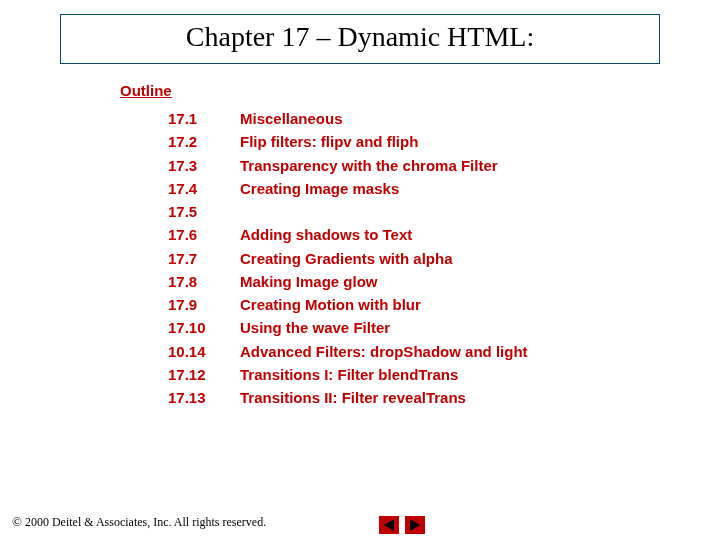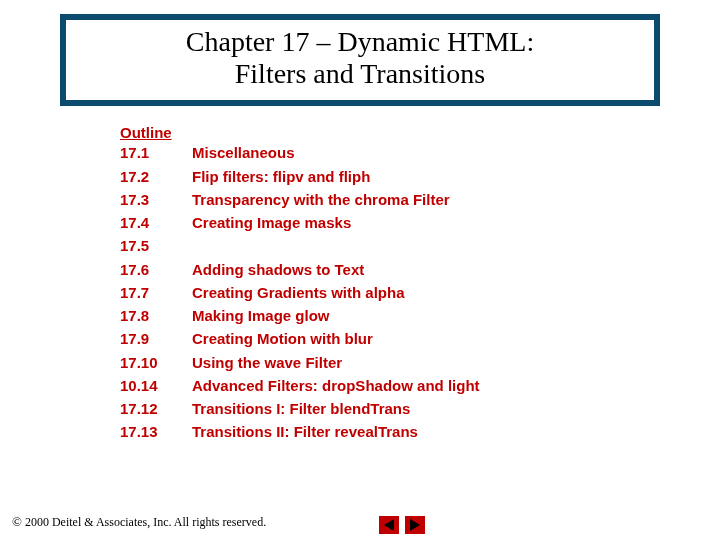--- a/index.html
+++ b/index.html
@@ -7,44 +7,45 @@
     padding: 0;
     width: 720px;
     height: 540px;
     font-family: "Times New Roman", serif;
     background: #fff;
     position: relative;
     overflow: hidden;
   }
   .title-box {
     margin: 14px 60px 18px 60px;
-    border: 6px solid #0c4a6e;
+    border: 1px solid #0c4a6e;
     padding: 6px 10px 10px 10px;
     text-align: center;
   }
   .title-box .line {
     font-size: 28px;
     line-height: 1.15;
     color: #000;
   }
   .outline {
     margin-left: 120px;
     margin-right: 40px;
     color: #c00000;
     font-family: Arial, Helvetica, sans-serif;
     font-weight: bold;
     font-size: 15px;
   }
   .outline-head {
     text-decoration: underline;
-    margin-bottom: 0;
+    margin-bottom: 8px;
   }
   .row {
     display: flex;
     line-height: 1.55;
+    margin-left: 48px;
   }
   .num {
     width: 72px;
     flex-shrink: 0;
   }
   .txt {
     flex: 1;
   }
   .mono {
     font-family: Liberation Sans, sans-serif;
@@ -81,21 +82,20 @@
     justify-content: center;
     cursor: pointer;
   }
   .nav-btn svg { display: block; }
 </style>
 </head>
 <body>
 
 <div class="title-box">
   <div class="line">Chapter 17 – Dynamic HTML:</div>
-  <div class="line">Filters and Transitions</div>
 </div>
 
 <div class="outline">
   <div class="outline-head">Outline</div>
   <div id="rows">
       <div class="row">
         <div class="num">17.1</div>
         <div class="txt"><span>Miscellaneous</span></div>
       </div>
       <div class="row">

